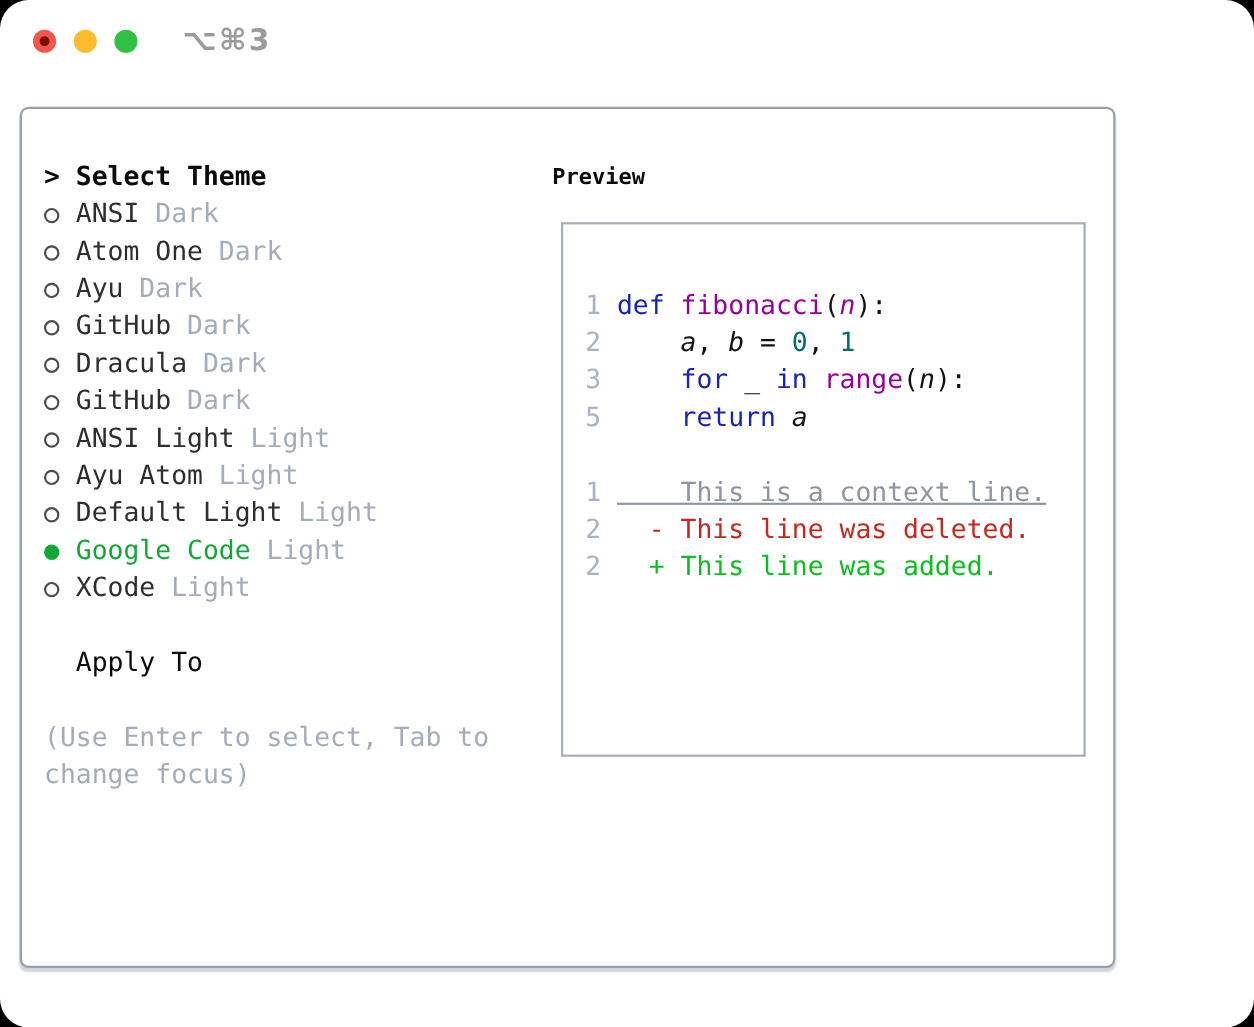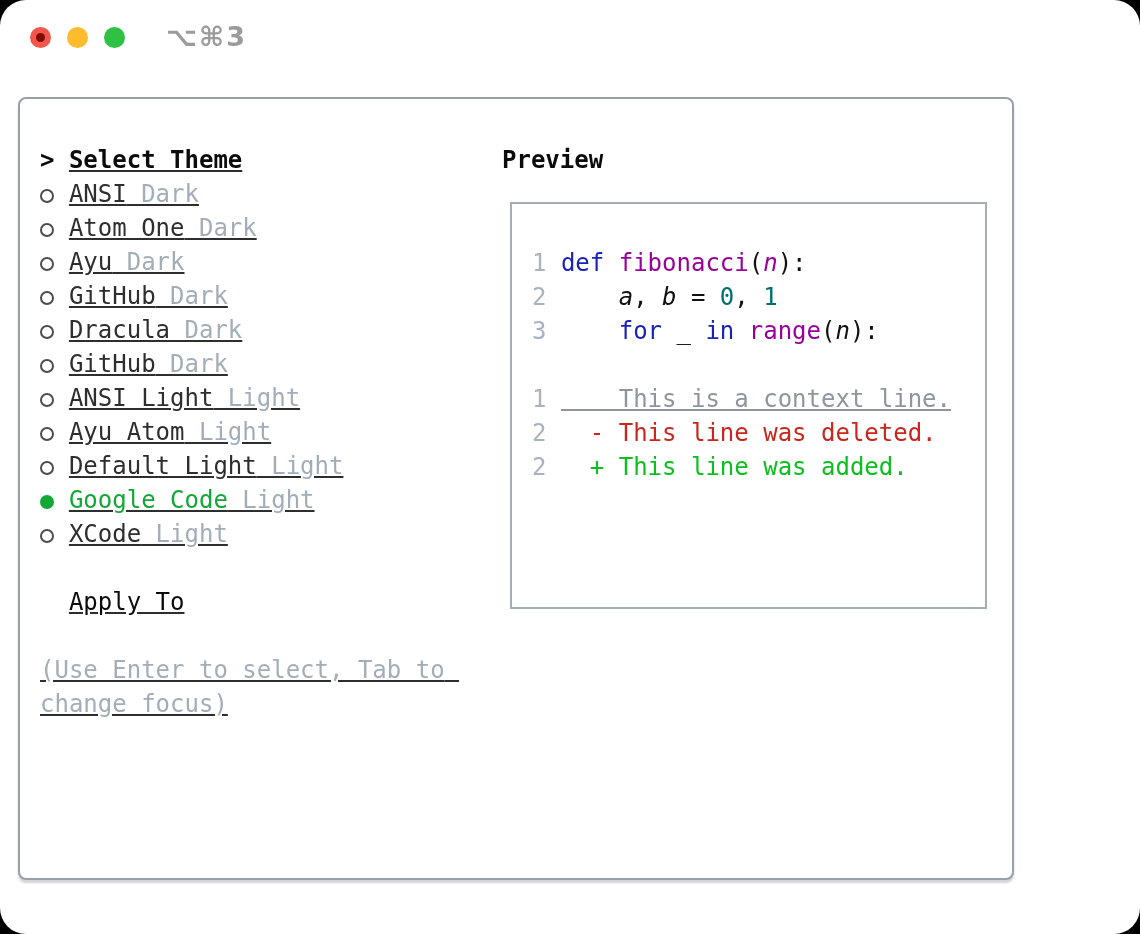--- a/index.html
+++ b/index.html
@@ -41,45 +41,45 @@
     font-size:27px;font-weight:600;letter-spacing:2px;color:var(--title_gray);
   }
   
   .panel{
     position:absolute;left:18px;top:97px;width:996px;height:783px;
     border:2px solid var(--panel_border);border-radius:8px;background:#fff;
     box-shadow:0 3px 2px rgba(140,150,160,.4);box-sizing:border-box;
   }
   .leftcol{
     position:absolute;left:20px;top:44px;width:445px;
-    font-size:24px;line-height:34px;color:var(--text_dark);text-decoration:underline;
+    font-size:24px;line-height:34px;color:var(--text_dark);
   }
   .row{white-space:pre;height:34px;}
   .marker{display:inline-block;width:2ch;}
   .caret{font-weight:bold;color:var(--header_black);}
   .hdr{font-weight:bold;color:var(--header_black);}
   .radio{
     display:inline-block;width:14px;height:14px;box-sizing:border-box;
     border:2px solid var(--radio_ring);border-radius:50%;margin-bottom:-1px;
   }
   .radio.sel{background:var(--accent_green);border-color:var(--accent_green);}
   .name{color:var(--text_dark);}
   .name.selgreen{color:var(--accent_green);}
   .variant{color:var(--muted_gray);}
   .spacer{height:34px;}
   .help{white-space:pre-wrap;color:var(--muted_gray);width:440px;}
   
   .ptitle{
-    position:absolute;left:482px;top:44px;font-size:24px;line-height:34px;
+    position:absolute;left:482px;top:44px;font-size:20px;line-height:34px;
     font-weight:bold;color:var(--header_black);
   }
   .pbox{
-    position:absolute;left:490px;top:103px;width:477px;height:407px;
+    position:absolute;left:490px;top:103px;width:477px;height:486px;
     border:2px solid var(--box_border);box-sizing:border-box;background:#fff;
-    padding:42px 0 0 20px;font-size:24px;line-height:34px;overflow:hidden;
+    padding:56px 0 0 20px;font-size:24px;line-height:34px;overflow:hidden;
   }
   .cl{white-space:pre;height:34px;color:#111;}
   .ln{display:inline-block;width:2ch;color:var(--lineno_gray);}
   .kw{color:var(--kw_blue);}
   .fn{color:var(--fn_purple);}
   .pv{color:var(--fn_purple);font-style:italic;}
   .nm{color:var(--num_teal);}
   .vr{color:#111;font-style:italic;}
   .pl{color:#111;}
   .ctx{color:var(--ctx_gray);text-decoration:underline;}
@@ -127,20 +127,21 @@
       <div class="help">(Use Enter to select, Tab to change focus)</div>
     </div>
 
     <div class="ptitle">Preview</div>
 
     <div class="pbox">
       <div id="code-lines">
           <div class="cl"><span class="ln">1</span><span class="kw">def</span><span class="pl"> </span><span class="fn">fibonacci</span><span class="pl">(</span><span class="pv">n</span><span class="pl">):</span></div>
           <div class="cl"><span class="ln">2</span><span class="pl">    </span><span class="vr">a</span><span class="pl">, </span><span class="vr">b</span><span class="pl"> = </span><span class="nm">0</span><span class="pl">, </span><span class="nm">1</span></div>
           <div class="cl"><span class="ln">3</span><span class="pl">    </span><span class="kw">for</span><span class="pl"> </span><span class="vr">_</span><span class="pl"> </span><span class="kw">in</span><span class="pl"> </span><span class="fn">range</span><span class="pl">(</span><span class="vr">n</span><span class="pl">):</span></div>
+          <div class="cl"><span class="ln">5</span><span class="pl">    </span><span class="kw">return</span><span class="pl"> </span><span class="vr">a</span></div>
         </div>
       <div class="spacer"></div>
       <div id="diff-lines">
           <div class="cl"><span class="ln">1</span><span class="ctx">    This is a context line.</span></div>
           <div class="cl"><span class="ln">2</span><span class="del">  - This line was deleted.</span></div>
           <div class="cl"><span class="ln">2</span><span class="add">  + This line was added.</span></div>
         </div>
     </div>
 
   </div>

